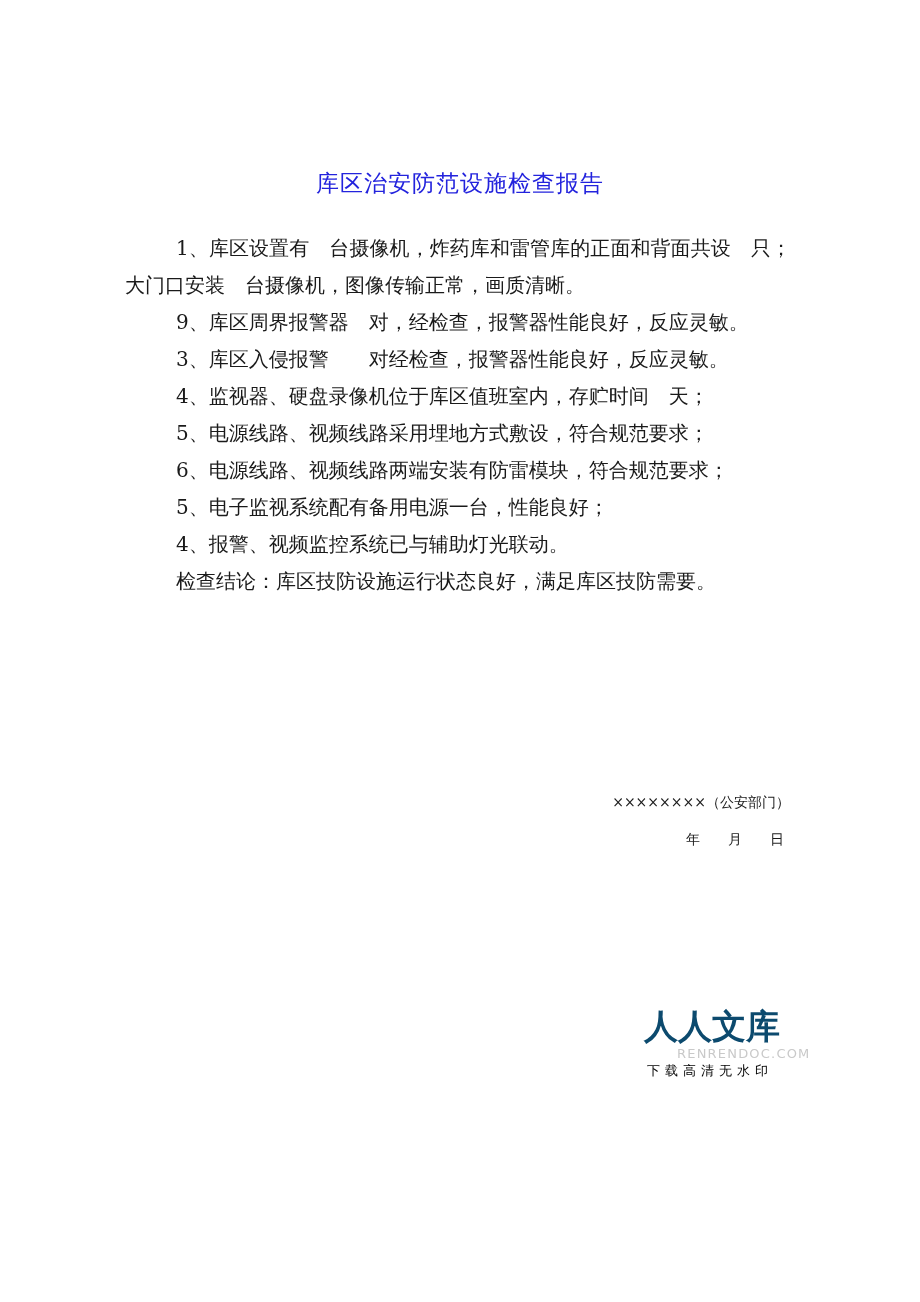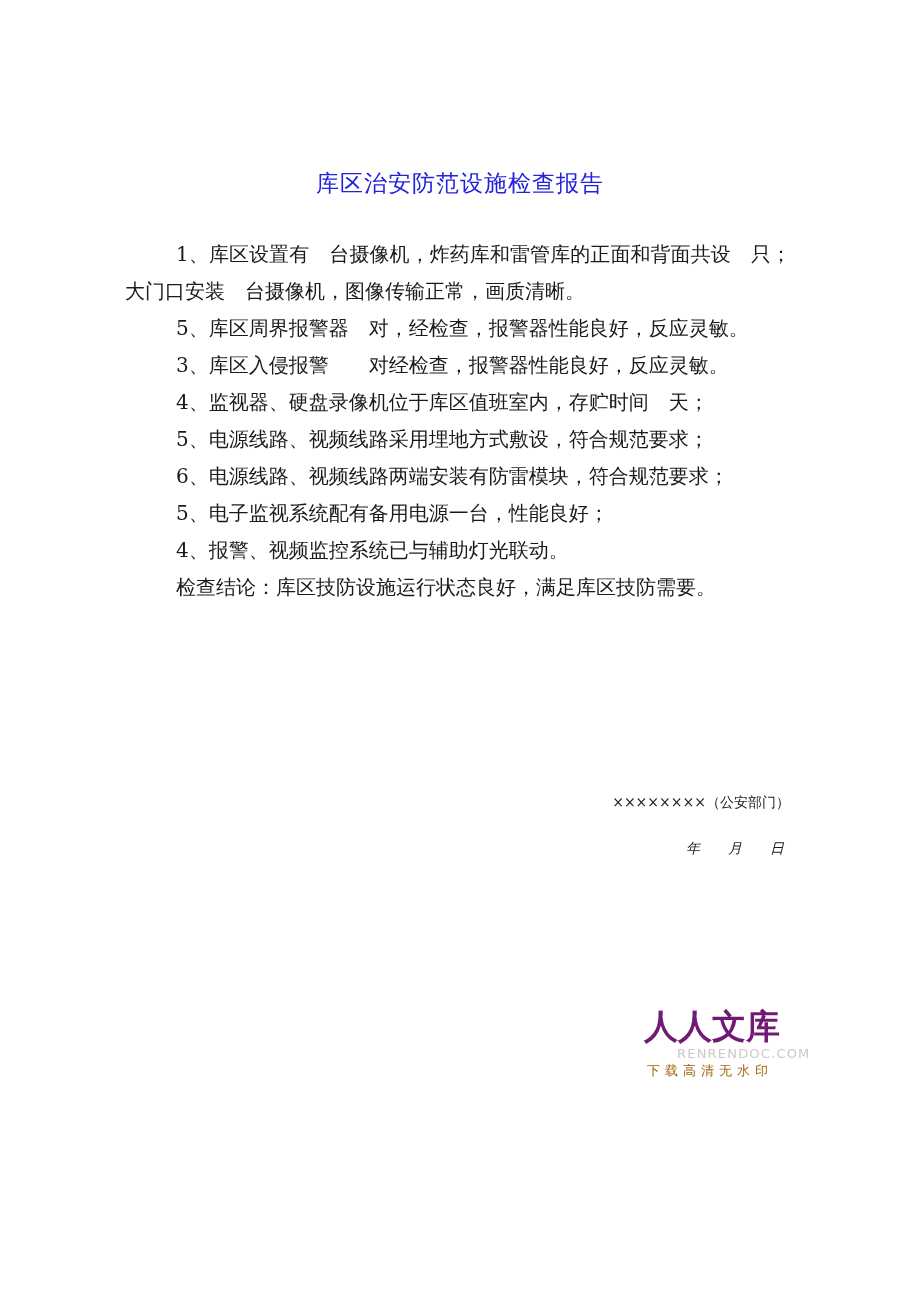--- a/index.html
+++ b/index.html
@@ -33,34 +33,32 @@
   }
   .para {
     margin: 0;
     font-size: 20px;
     line-height: 37px;
     text-align: justify;
     text-indent: 51px;
     word-break: break-all;
   }
   .para.first-item {
-    margin-top: 14px;
+    margin-top: 8px;
   }
   .signature-block {
     position: absolute;
     top: 784px;
     right: 130px;
     text-align: right;
     font-size: 14px;
     line-height: 37px;
   }
   .signature-date {
-    margin-top: 9px;
     padding-right: 6px;
-    font-style: italic;
   }
   .watermark {
     position: absolute;
     left: 644px;
     top: 1006px;
     width: 132px;
     text-align: center;
     font-family: "DejaVu Sans", "Liberation Sans", sans-serif;
   }
   .wm-brand {
@@ -88,34 +86,34 @@
 </style>
 </head>
 <body>
 
 <div class="page">
 
   <h1 class="doc-title" style="color: rgb(35, 35, 221);">库区治安防范设施检查报告</h1>
 
   <div class="body-text">
     <p class="para first-item">1、库区设置有　台摄像机，炸药库和雷管库的正面和背面共设　只；大门口安装　台摄像机，图像传输正常，画质清晰。</p>
-    <p class="para">5、库区周界报警器　对，经检查，报警器性能良好，反应灵敏。</p>
+    <p class="para">9、库区周界报警器　对，经检查，报警器性能良好，反应灵敏。</p>
     <p class="para">3、库区入侵报警　　对经检查，报警器性能良好，反应灵敏。</p>
     <p class="para">4、监视器、硬盘录像机位于库区值班室内，存贮时间　天；</p>
     <p class="para">5、电源线路、视频线路采用埋地方式敷设，符合规范要求；</p>
     <p class="para">6、电源线路、视频线路两端安装有防雷模块，符合规范要求；</p>
     <p class="para">5、电子监视系统配有备用电源一台，性能良好；</p>
     <p class="para">4、报警、视频监控系统已与辅助灯光联动。</p>
     <p class="para">检查结论：库区技防设施运行状态良好，满足库区技防需要。</p>
   </div>
 
   <div class="signature-block">
     <div class="signature-org">××××××××（公安部门）</div>
     <div class="signature-date">年　　月　　日</div>
   </div>
 
   <div class="watermark">
-    <div class="wm-brand" style="color: #701a75;">人人文库</div>
+    <div class="wm-brand" style="color: #0c4a6e;">人人文库</div>
     <div class="wm-domain" style="color: rgb(201, 201, 201);">RENRENDOC.COM</div>
-    <div class="wm-tagline" style="color: #a16207;">下载高清无水印</div>
+    <div class="wm-tagline" style="color: #000000;">下载高清无水印</div>
   </div>
 
 </div>
 
 </body></html>

